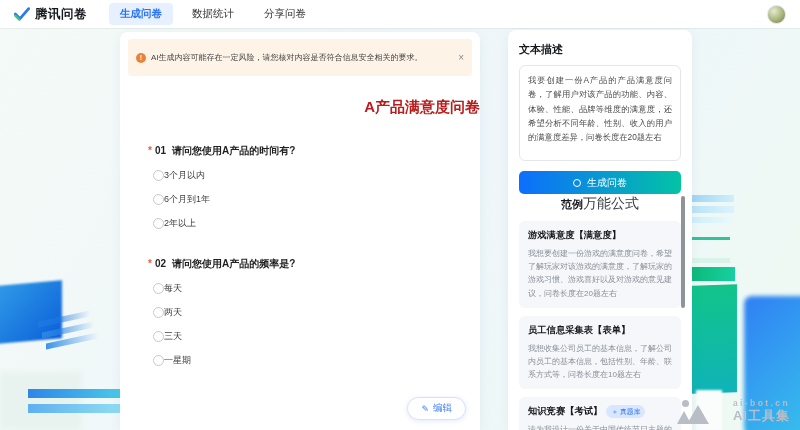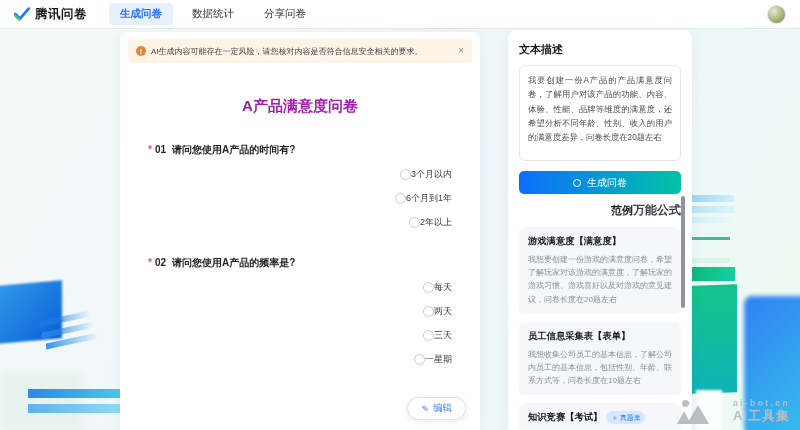--- a/index.html
+++ b/index.html
@@ -38,54 +38,54 @@
   .brand svg{width:16px;height:14px;}
   .brand-name{font-size:12.5px;font-weight:bold;color:#15181d;letter-spacing:.5px;}
   .tabs{display:flex;align-items:center;gap:8px;margin-left:22px;}
   .tab{font-size:10.5px;color:#333;padding:4px 11px;border-radius:4px;cursor:pointer;}
   .tab.active{background:var(--tab-bg);color:var(--accent);font-weight:bold;}
   .avatar{margin-left:auto;width:19px;height:19px;border-radius:50%;
     background:radial-gradient(circle at 35% 30%,#e6eccc,#a9b37c 55%,#6f7d49);border:1px solid #dfe3ea;}
   
   .main-card{position:absolute;left:120px;top:32px;width:360px;height:398px;background:#fff;
     border-radius:8px 8px 0 0;z-index:20;box-shadow:0 2px 12px rgba(60,100,160,.08);overflow:hidden;}
-  .warn-banner{margin:7px 8px 0;background:var(--warn-bg);border-radius:4px;height:24px;
+  .warn-banner{margin:7px 8px 0;background:var(--warn-bg);border-radius:4px;height:37px;
     display:flex;align-items:center;gap:5px;padding:0 8px;}
   .warn-icon{width:10px;height:10px;border-radius:50%;background:var(--warn-icon);color:#fff;
     font-size:7px;font-weight:bold;display:flex;align-items:center;justify-content:center;flex:none;}
   .warn-text{font-size:8px;color:#46engel}
   .warn-text{font-size:8px;color:#464646;white-space:nowrap;overflow:hidden;}
   .warn-close{margin-left:auto;font-size:10px;color:#8c8c8c;cursor:pointer;line-height:1;}
-  .survey-title{margin-top:34px;text-align:center;font-size:15px;font-weight:bold;color:#a21caf;}
+  .survey-title{margin-top:22px;text-align:right;font-size:15px;font-weight:bold;color:#b91c1c;}
   .survey-desc{margin:16px 26px 0;font-size:9px;line-height:1.8;color:#3f3f3f;text-align:justify;}
   .question{margin:27px 28px 0;}
   .q-title{font-size:10px;font-weight:bold;color:#1f1f1f;}
   .req{color:var(--req);margin-right:3px;}
   .q-num{margin-right:6px;}
   .q-options{margin-top:8px;}
-  .option{display:flex;align-items:center;margin:11px 0 0 5px;cursor:pointer;justify-content:flex-end;}
+  .option{display:flex;align-items:center;margin:11px 0 0 5px;cursor:pointer;}
   .radio{width:11px;height:11px;border-radius:50%;border:1px solid #c4cad4;background:#fff;flex:none;}
   .opt-label{font-size:9px;color:#3d3d3d;}
   .edit-btn{position:absolute;right:14px;bottom:10px;display:flex;align-items:center;gap:4px;
     border:1px solid #d6e2fb;border-radius:13px;padding:4px 13px;background:#fff;color:#3f7ef2;
     font-size:9.5px;cursor:pointer;box-shadow:0 1px 5px rgba(60,100,220,.14);}
   .edit-icon{font-size:9px;}
   
   .panel{position:absolute;left:508px;top:30px;width:184px;height:400px;background:#fff;
     border-radius:8px 8px 0 0;z-index:20;box-shadow:0 2px 12px rgba(60,100,160,.08);
     padding:12px 11px 0;overflow:hidden;}
   .panel-title{font-size:11px;font-weight:bold;color:#15181d;}
   .desc-box{margin-top:8px;border:1px solid #e3e6eb;border-radius:6px;padding:7px 8px;
     font-size:8.3px;line-height:1.72;color:#4a4a4a;height:96px;overflow:hidden;text-align:justify;}
   .gen-btn{margin-top:10px;height:23px;border-radius:5px;border:none;width:100%;
     background:linear-gradient(90deg,var(--grad1),var(--grad2));color:#fff;font-size:10px;
     display:flex;align-items:center;justify-content:center;gap:6px;cursor:pointer;}
   .gen-ring{width:8px;height:8px;border:1.6px solid #fff;border-radius:50%;flex:none;}
-  .examples-head{margin-top:8px;display:flex;align-items:center;justify-content:flex-end;}
-  .examples-link{font-size:12px;color:#3c4046;cursor:pointer;font-weight:bold;}
+  .examples-head{margin-top:1px;display:flex;align-items:center;justify-content:center;}
+  .examples-link{font-size:14px;color:#3c4046;cursor:pointer;}
   .example-card{margin-top:8px;background:#f5f7fa;border-radius:6px;padding:8px 9px;cursor:pointer;}
   .ex-head{display:flex;align-items:center;gap:4px;}
   .ex-title{font-size:9.3px;font-weight:bold;color:#17191d;}
   .ex-badge{background:var(--badge-bg);color:var(--badge-tx);font-size:6.8px;border-radius:8px;
     padding:1.5px 5px;white-space:nowrap;}
   .ex-text{margin-top:5px;font-size:8px;line-height:1.65;color:#8a9099;text-align:justify;}
   
   .scroll-thumb{position:absolute;left:681px;top:196px;width:3.5px;height:112px;border-radius:2px;
     background:#8f9499;z-index:25;}
   .watermark{position:absolute;right:10px;bottom:6px;display:flex;align-items:center;gap:24px;z-index:26;}

